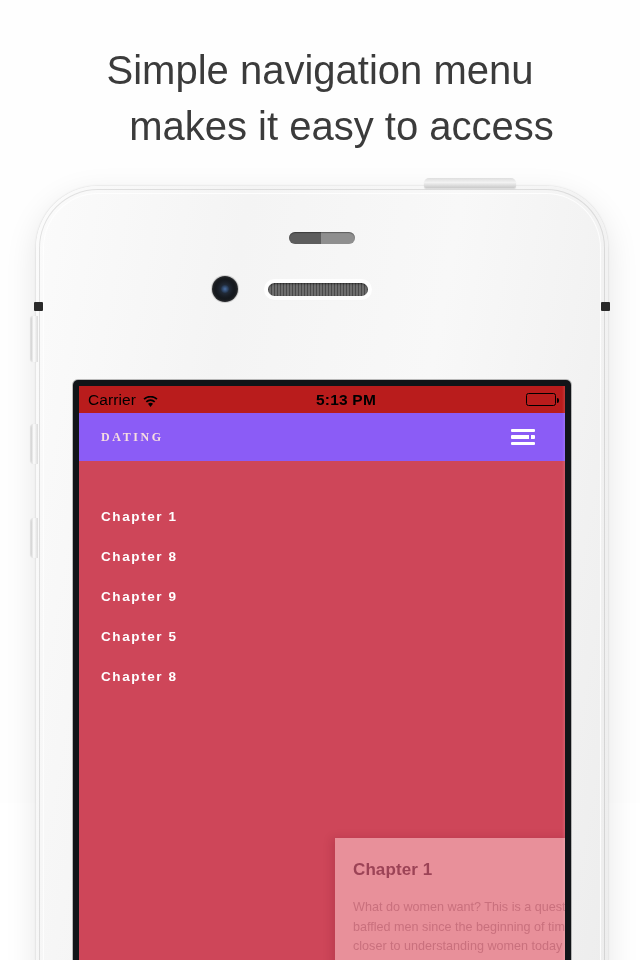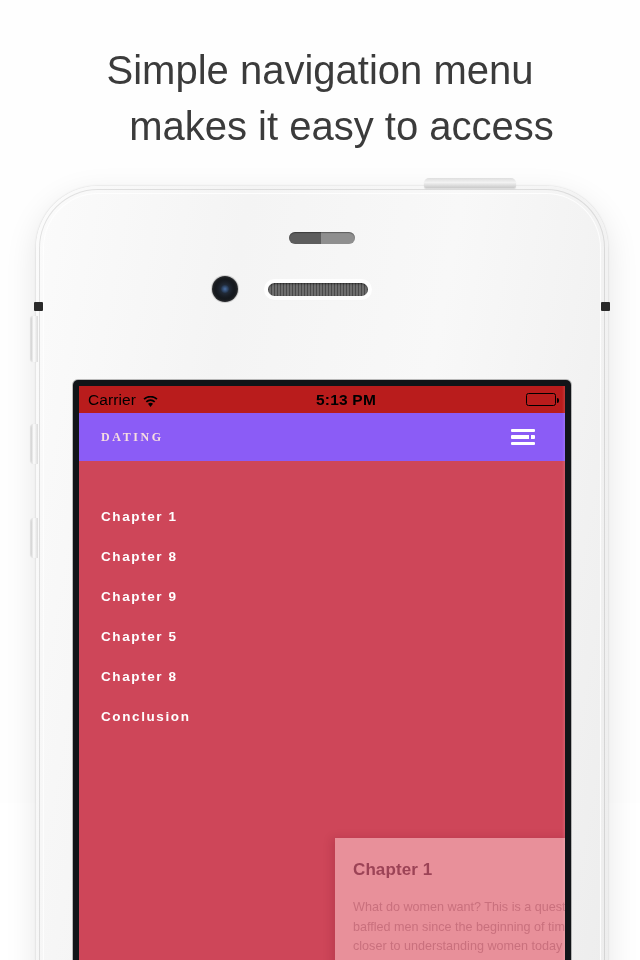--- a/index.html
+++ b/index.html
@@ -273,21 +273,20 @@
             <i></i>
           </span>
         </div>
 
         <nav class="drawer">
           <a class="nav-item">Chapter 1</a>
           <a class="nav-item">Chapter 8</a>
           <a class="nav-item">Chapter 9</a>
           <a class="nav-item">Chapter 5</a>
           <a class="nav-item">Chapter 8</a>
-          <a class="nav-item">Conclusion</a>
         </nav>
 
         <div class="content-panel">
           <div class="content-title">Chapter 1</div>
           <p class="content-p">What do women want? This is a question that has baffled men since the beginning of time. We are no closer to understanding women today than when we huddled around an open fire eating meat in caves.</p>
 
         </div>
 
         <div class="bezel-shine"></div>
       </div>

